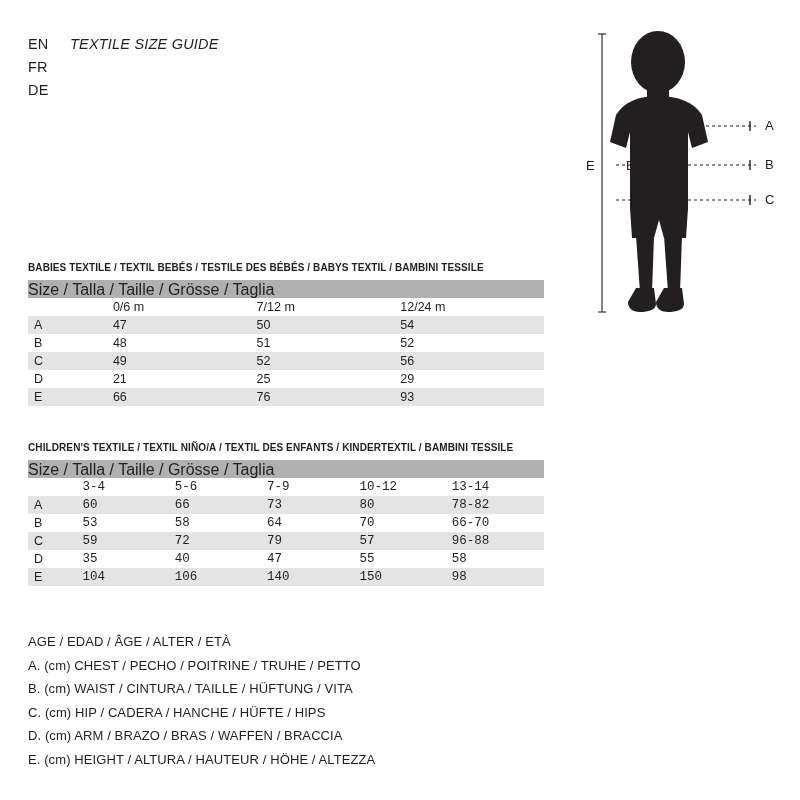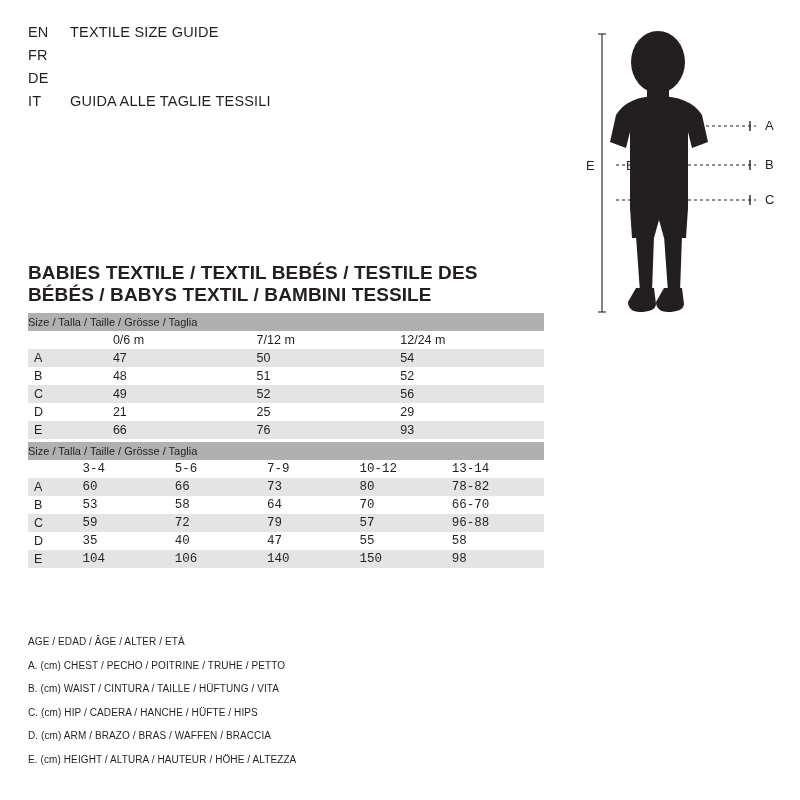--- a/index.html
+++ b/index.html
@@ -18,36 +18,37 @@
     position: relative;
     width: 800px;
     height: 800px;
     box-sizing: border-box;
   }
 
   
   .lang-block {
     position: absolute;
     left: 28px;
-    top: 24px;
+    top: 36px;
     width: 430px;
   }
   .lang-row {
     display: flex;
     align-items: baseline;
     height: 23px;
     font-size: 14.5px;
     letter-spacing: .2px;
   }
   .lang-code {
     width: 42px;
     flex: 0 0 42px;
   }
   .lang-text {
     flex: 1 1 auto;
+    font-style: italic;
   }
 
   
   .figure {
     position: absolute;
     left: 560px;
     top: 20px;
     width: 225px;
     height: 310px;
   }
@@ -55,38 +56,38 @@
     display: block;
   }
 
   
   .table-block {
     position: absolute;
     left: 28px;
     width: 516px;
   }
   .table-title {
-    font-size: 19px;
+    font-size: 10px;
     font-weight: bold;
     margin-bottom: 7px;
     letter-spacing: .1px;
   }
   table.size-table {
     border-collapse: collapse;
     width: 516px;
     font-size: 12.5px;
   }
   table.size-table td {
     padding: 1px 0 1px 0;
     line-height: 15px;
     height: 16px;
   }
   .hdr-row td {
     background: #b0b0b0;
-    font-size: 11px;
+    font-size: 16px;
     padding-left: 6px;
     height: 18px;
   }
   .sub-row td {
     background: #ffffff;
   }
   .row-shade td {
     background: #e4e4e4;
   }
   .row-plain td {
@@ -101,21 +102,21 @@
     margin-top: 36px;
   }
   .babies .c-val { width: 88px; }
   .children .c-val { width: 88px; font-family: Liberation Mono, monospace; }
 
   
   .legend {
     position: absolute;
     left: 28px;
     width: 520px;
-    font-size: 10px;
+    font-size: 13px;
   }
   .legend-row {
     height: 23.5px;
     line-height: 23.5px;
     letter-spacing: .1px;
   }
 </style>
 </head>
 <body>
 
@@ -124,24 +125,20 @@
   <div class="lang-block">
     <div class="lang-row">
       <span class="lang-code">EN</span>
       <span class="lang-text">TEXTILE SIZE GUIDE</span>
     </div>
     <div class="lang-row">
       <span class="lang-code">FR</span>
     </div>
     <div class="lang-row">
       <span class="lang-code">DE</span>
-    </div>
-    <div class="lang-row">
-      <span class="lang-code">IT</span>
-      <span class="lang-text">GUIDA ALLE TAGLIE TESSILI</span>
     </div>
   </div>
 
   <div class="figure">
     <svg width="225" height="310" viewBox="0 0 225 310" xmlns="http://www.w3.org/2000/svg">
 
       <g fill="#231f20">
 
         <ellipse cx="98" cy="42" rx="27" ry="31"></ellipse>
 
@@ -243,20 +240,21 @@
           <td class="c-label">E</td>
           <td class="c-val">66</td>
           <td class="c-val">76</td>
           <td class="c-val">93</td>
         </tr>
       </tbody>
     </table>
   </div>
 
   <div class="table-block" style="top:442px; width:516px;">
+    <div class="table-title">CHILDREN'S TEXTILE / TEXTIL NIÑO/A / TEXTIL DES ENFANTS / KINDERTEXTIL / BAMBINI TESSILE</div>
     <table class="size-table children">
       <tbody>
         <tr class="hdr-row">
           <td colspan="6">Size / Talla / Taille / Grösse / Taglia</td>
         </tr>
         <tr class="sub-row">
           <td class="c-label"></td>
           <td class="c-val">3-4</td>
           <td class="c-val">5-6</td>
           <td class="c-val">7-9</td>

